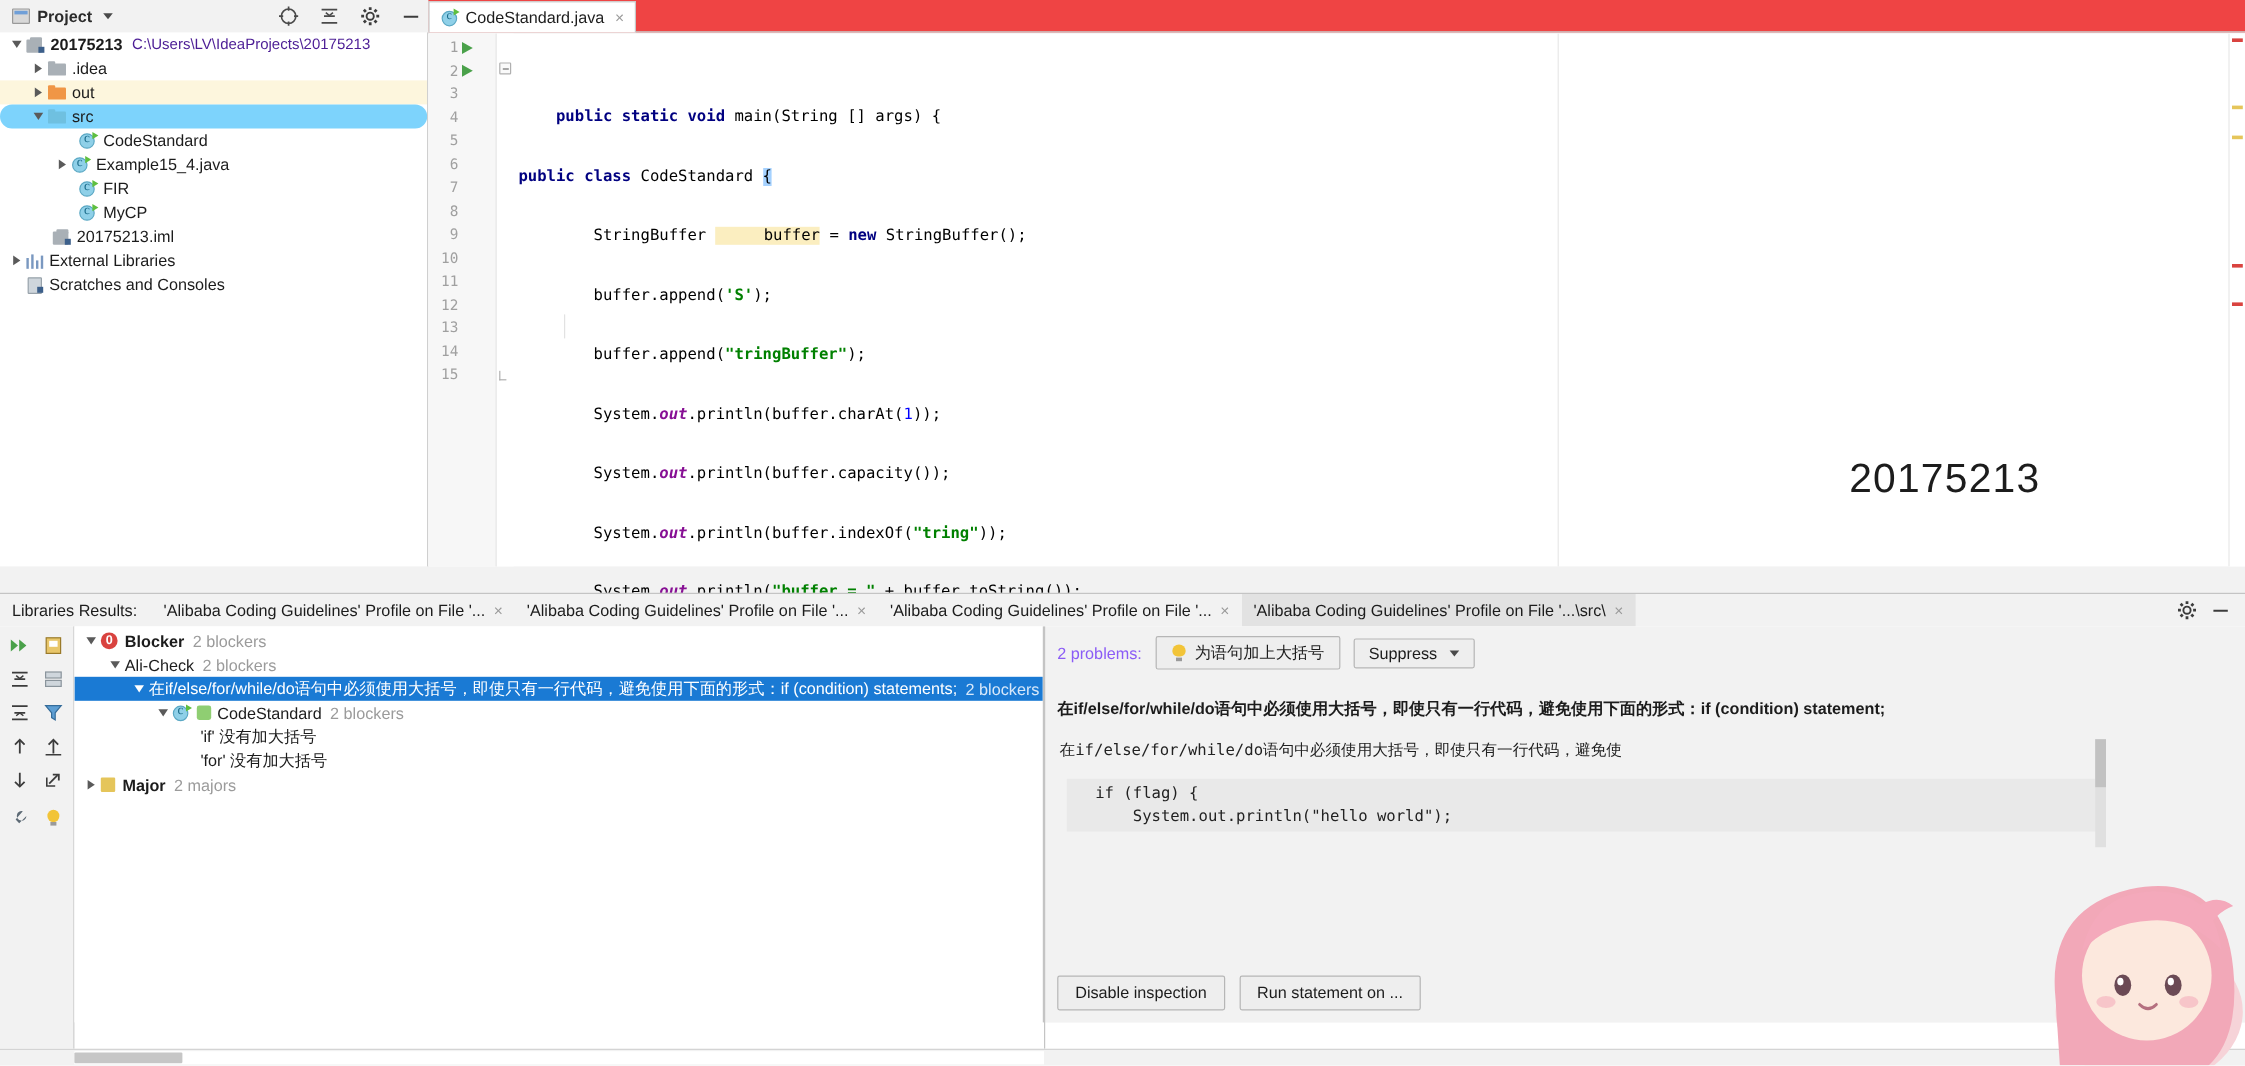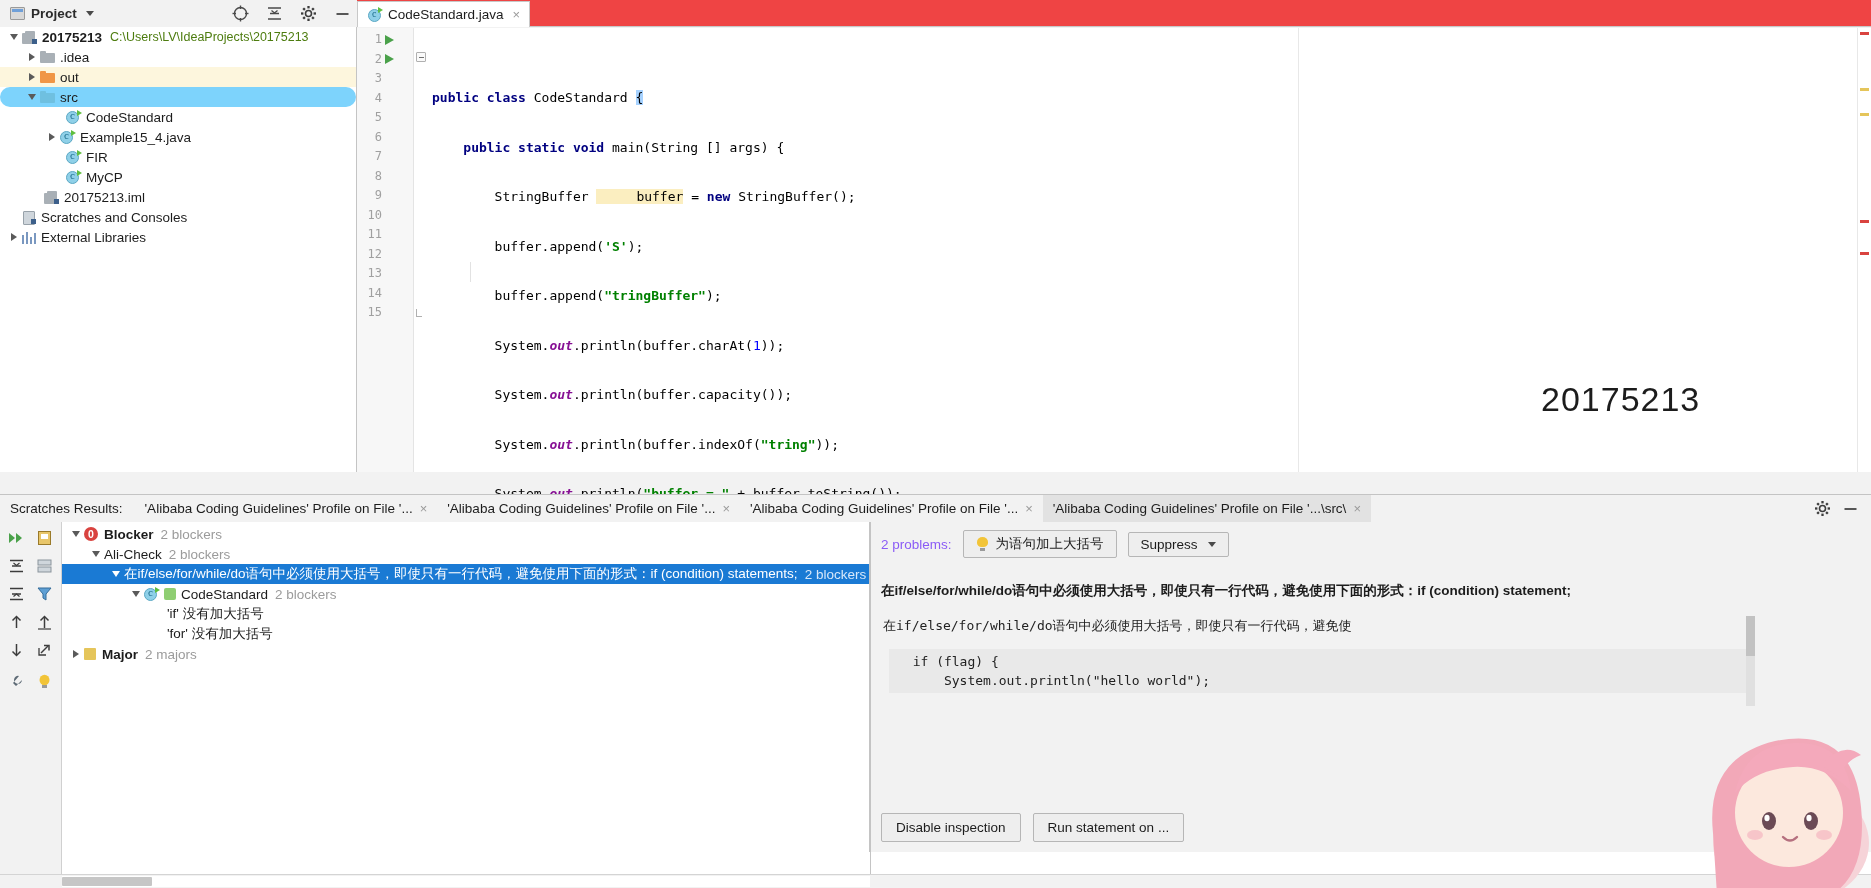--- a/index.html
+++ b/index.html
@@ -82,21 +82,21 @@
   .lib-ic { width: 14px; height: 13px; flex: 0 0 14px; margin-right: 5px; display: flex; gap: 1.5px; align-items: flex-end; }
   .lib-ic span { width: 2.5px; background: #7a98c0; }
   .scr-ic { width: 14px; height: 13px; flex: 0 0 14px; margin-right: 5px; position: relative; }
   .scr-ic::before { content: ""; position: absolute; left: 1px; top: 0; width: 10px; height: 12px; background: #cfd6dc; border: 1px solid #98a2aa; border-radius: 1px; }
   .scr-ic::after { content: ""; position: absolute; right: 0; bottom: 0; width: 5px; height: 5px; background: #3c5f8a; }
   .jic { width: 15px; height: 14px; position: relative; flex: 0 0 15px; margin-right: 5px; }
   .jic .circ { position: absolute; left: 0; top: 1px; width: 13px; height: 13px; border-radius: 50%; background: #8fd0e8; border: 1px solid #5ba8c4; }
   .jic .circ::after { content: "c"; position: absolute; left: 3px; top: -3px; font-size: 11px; color: #1b6b8a; font-family: "Liberation Serif", serif; }
   .jic .tri { position: absolute; right: -1px; top: 0px; width: 0; height: 0; border-left: 5px solid #5fbf3f; border-top: 3px solid transparent; border-bottom: 3px solid transparent; }
   .tlabel.bold { font-weight: bold; }
-  .tpath { color: #4d7c0f; font-size: 12.5px; margin-left: 8px; }
+  .tpath { color: #4c1d95; font-size: 12.5px; margin-left: 8px; }
 
   
   .editor {
     position: absolute; left: 357px; top: 28px; width: 1514px; height: 444px; background: #ffffff;
   }
   .gutter {
     position: absolute; left: 0; top: 0; width: 57px; height: 444px; background: #f7f7f7;
     border-right: 1px solid #e4e4e4;
   }
   .gln {
@@ -344,35 +344,35 @@
       <span class="tlabel">MyCP</span>
     </div>
     <div class="trow" style="padding-left:44px">
       <span class="modul">
           <i class="bx"></i>
           <i class="bx2"></i>
           <i class="dot"></i>
         </span>
       <span class="tlabel">20175213.iml</span>
     </div>
-    <div class="trow" style="padding-left:22px">
-      <span class="scr-ic"></span>
-      <span class="tlabel">Scratches and Consoles</span>
-    </div>
     <div class="trow" style="padding-left:6px">
       <span class="tw-arrow">
           <i class="arrow-r"></i>
         </span>
       <span class="lib-ic">
           <span style="height:9px"></span>
           <span style="height:12px"></span>
           <span style="height:7px"></span>
           <span style="height:11px"></span>
         </span>
       <span class="tlabel">External Libraries</span>
+    </div>
+    <div class="trow" style="padding-left:22px">
+      <span class="scr-ic"></span>
+      <span class="tlabel">Scratches and Consoles</span>
     </div>
   </div>
 
   <div class="editor">
     <div class="gutter">
       <div class="gln" style="top:2px">1</div>
       <div class="gln" style="top:21.5px">2</div>
       <div class="gln" style="top:41px">3</div>
       <div class="gln" style="top:60.5px">4</div>
       <div class="gln" style="top:80px">5</div>
@@ -394,22 +394,22 @@
         </div>
     </div>
     <div class="foldcol">
       <div class="foldmark fold-minus" style="top:24px"></div>
       <div class="foldmark fold-arrowend" style="top:281px"></div>
     </div>
 
     <div class="code">
       <div class="rt-margin"></div>
       <div class="indent-guide" style="left:42px; top:234px; height:20px"></div>
+      <div class="cline">    <span class="kw">public static void</span> main(String [] args) {</div>
       <div class="cline"><span class="kw">public class</span> CodeStandard <span class="caretsel">{</span></div>
-      <div class="cline">    <span class="kw">public static void</span> main(String [] args) {</div>
       <div class="cline">        StringBuffer <span class="hlvar">buffer</span> = <span class="kw">new</span> StringBuffer();</div>
       <div class="cline">        buffer.append(<span class="str">'S'</span>);</div>
       <div class="cline">        buffer.append(<span class="str">"tringBuffer"</span>);</div>
       <div class="cline">        System.<span class="sfield">out</span>.println(buffer.charAt(<span class="num">1</span>));</div>
       <div class="cline">        System.<span class="sfield">out</span>.println(buffer.capacity());</div>
       <div class="cline">        System.<span class="sfield">out</span>.println(buffer.indexOf(<span class="str">"tring"</span>));</div>
       <div class="cline">        System.<span class="sfield">out</span>.println(<span class="str">"buffer = "</span> + buffer.toString());</div>
       <div class="cline">        <span class="kw wavy">if</span>(buffer.capacity()&lt;<span class="num">20</span>)</div>
       <div class="cline">            buffer.append(<span class="str">"1234567"</span>);</div>
       <div class="cline">        <span class="kw wavy">for</span>(<span class="kw">int</span> <span style="border-bottom:1px solid #555">i</span>=<span class="num">0</span>; <span style="border-bottom:1px solid #555">i</span>&lt;buffer.length();<span style="border-bottom:1px solid #555">i</span>++)</div>
@@ -422,21 +422,21 @@
     <div class="errstripe">
       <div class="stripe-mark" style="top:4px; background:#d9433f"></div>
       <div class="stripe-mark" style="top:60px; background:#e5c55a"></div>
       <div class="stripe-mark" style="top:85px; background:#e5c55a"></div>
       <div class="stripe-mark" style="top:192px; background:#d9433f"></div>
       <div class="stripe-mark" style="top:224px; background:#d9433f"></div>
     </div>
   </div>
 
   <div class="insp-tabbar">
-    <span class="insp-title">Scratches Results:</span>
+    <span class="insp-title">Libraries Results:</span>
     <div class="insp-tab">
       <span>'Alibaba Coding Guidelines' Profile on File '...</span>
       <span class="tclose">×</span>
     </div>
     <div class="insp-tab">
       <span>'Alibaba Coding Guidelines' Profile on File '...</span>
       <span class="tclose">×</span>
     </div>
     <div class="insp-tab">
       <span>'Alibaba Coding Guidelines' Profile on File '...</span>

